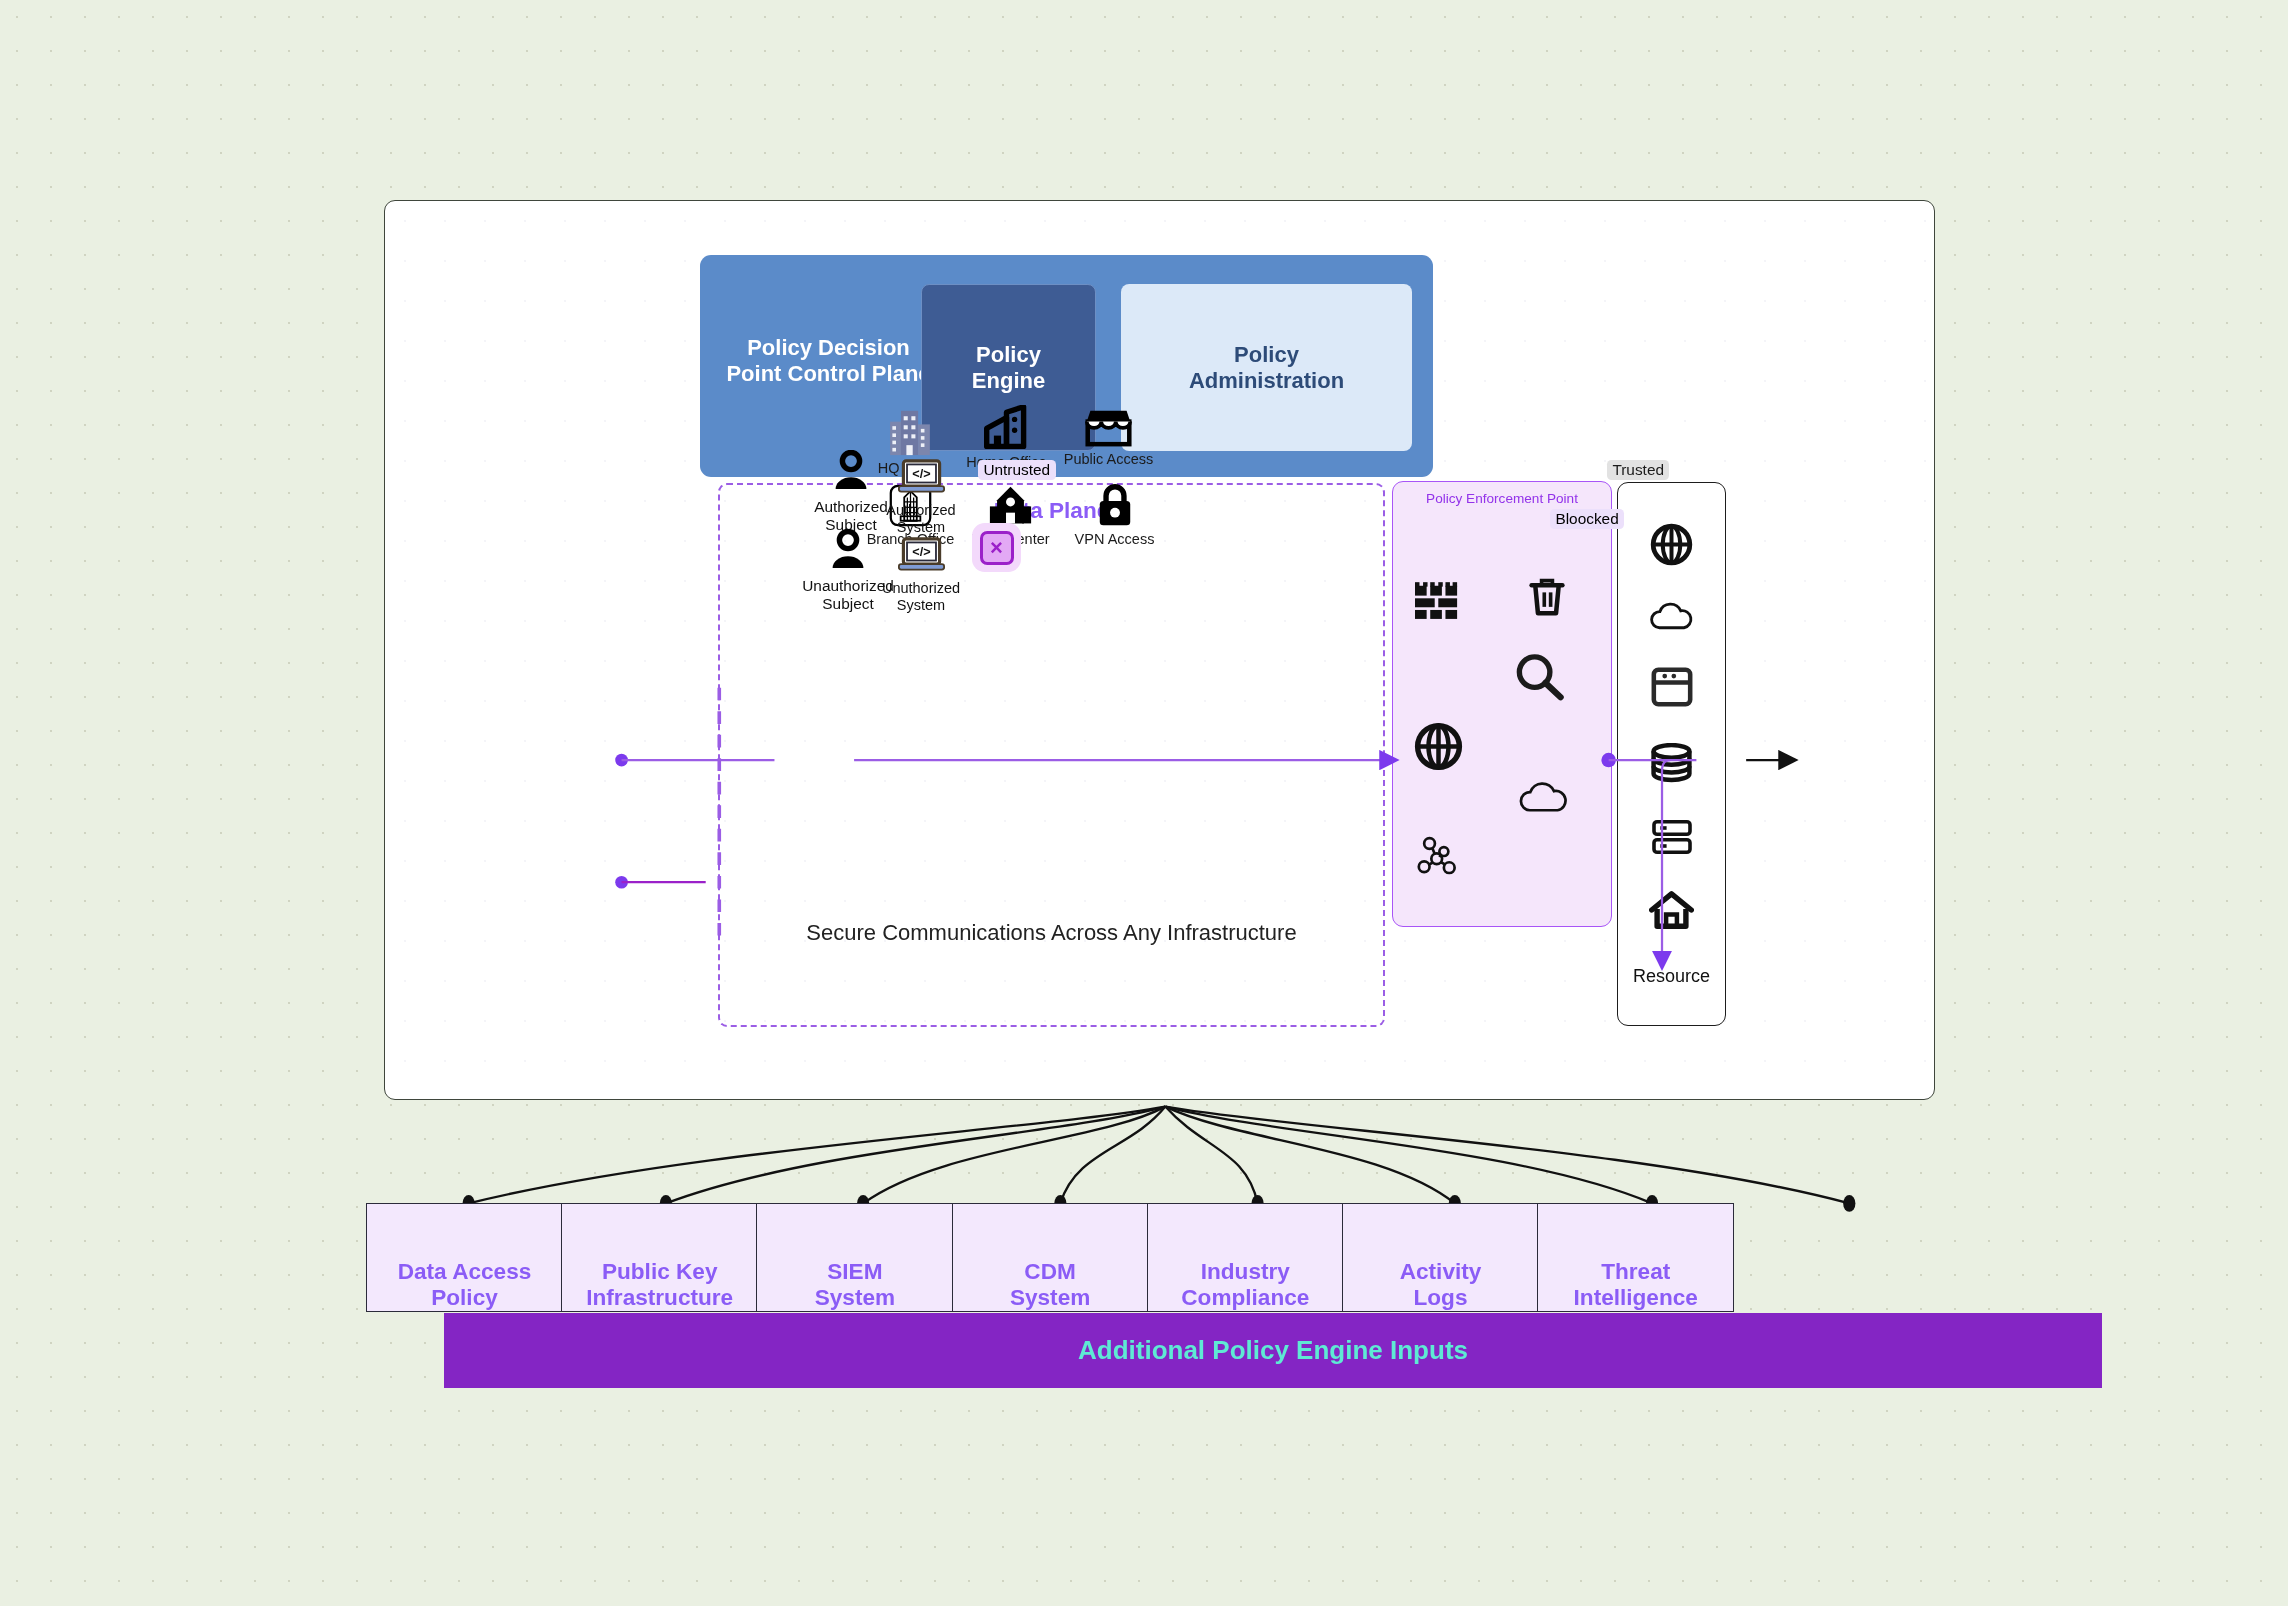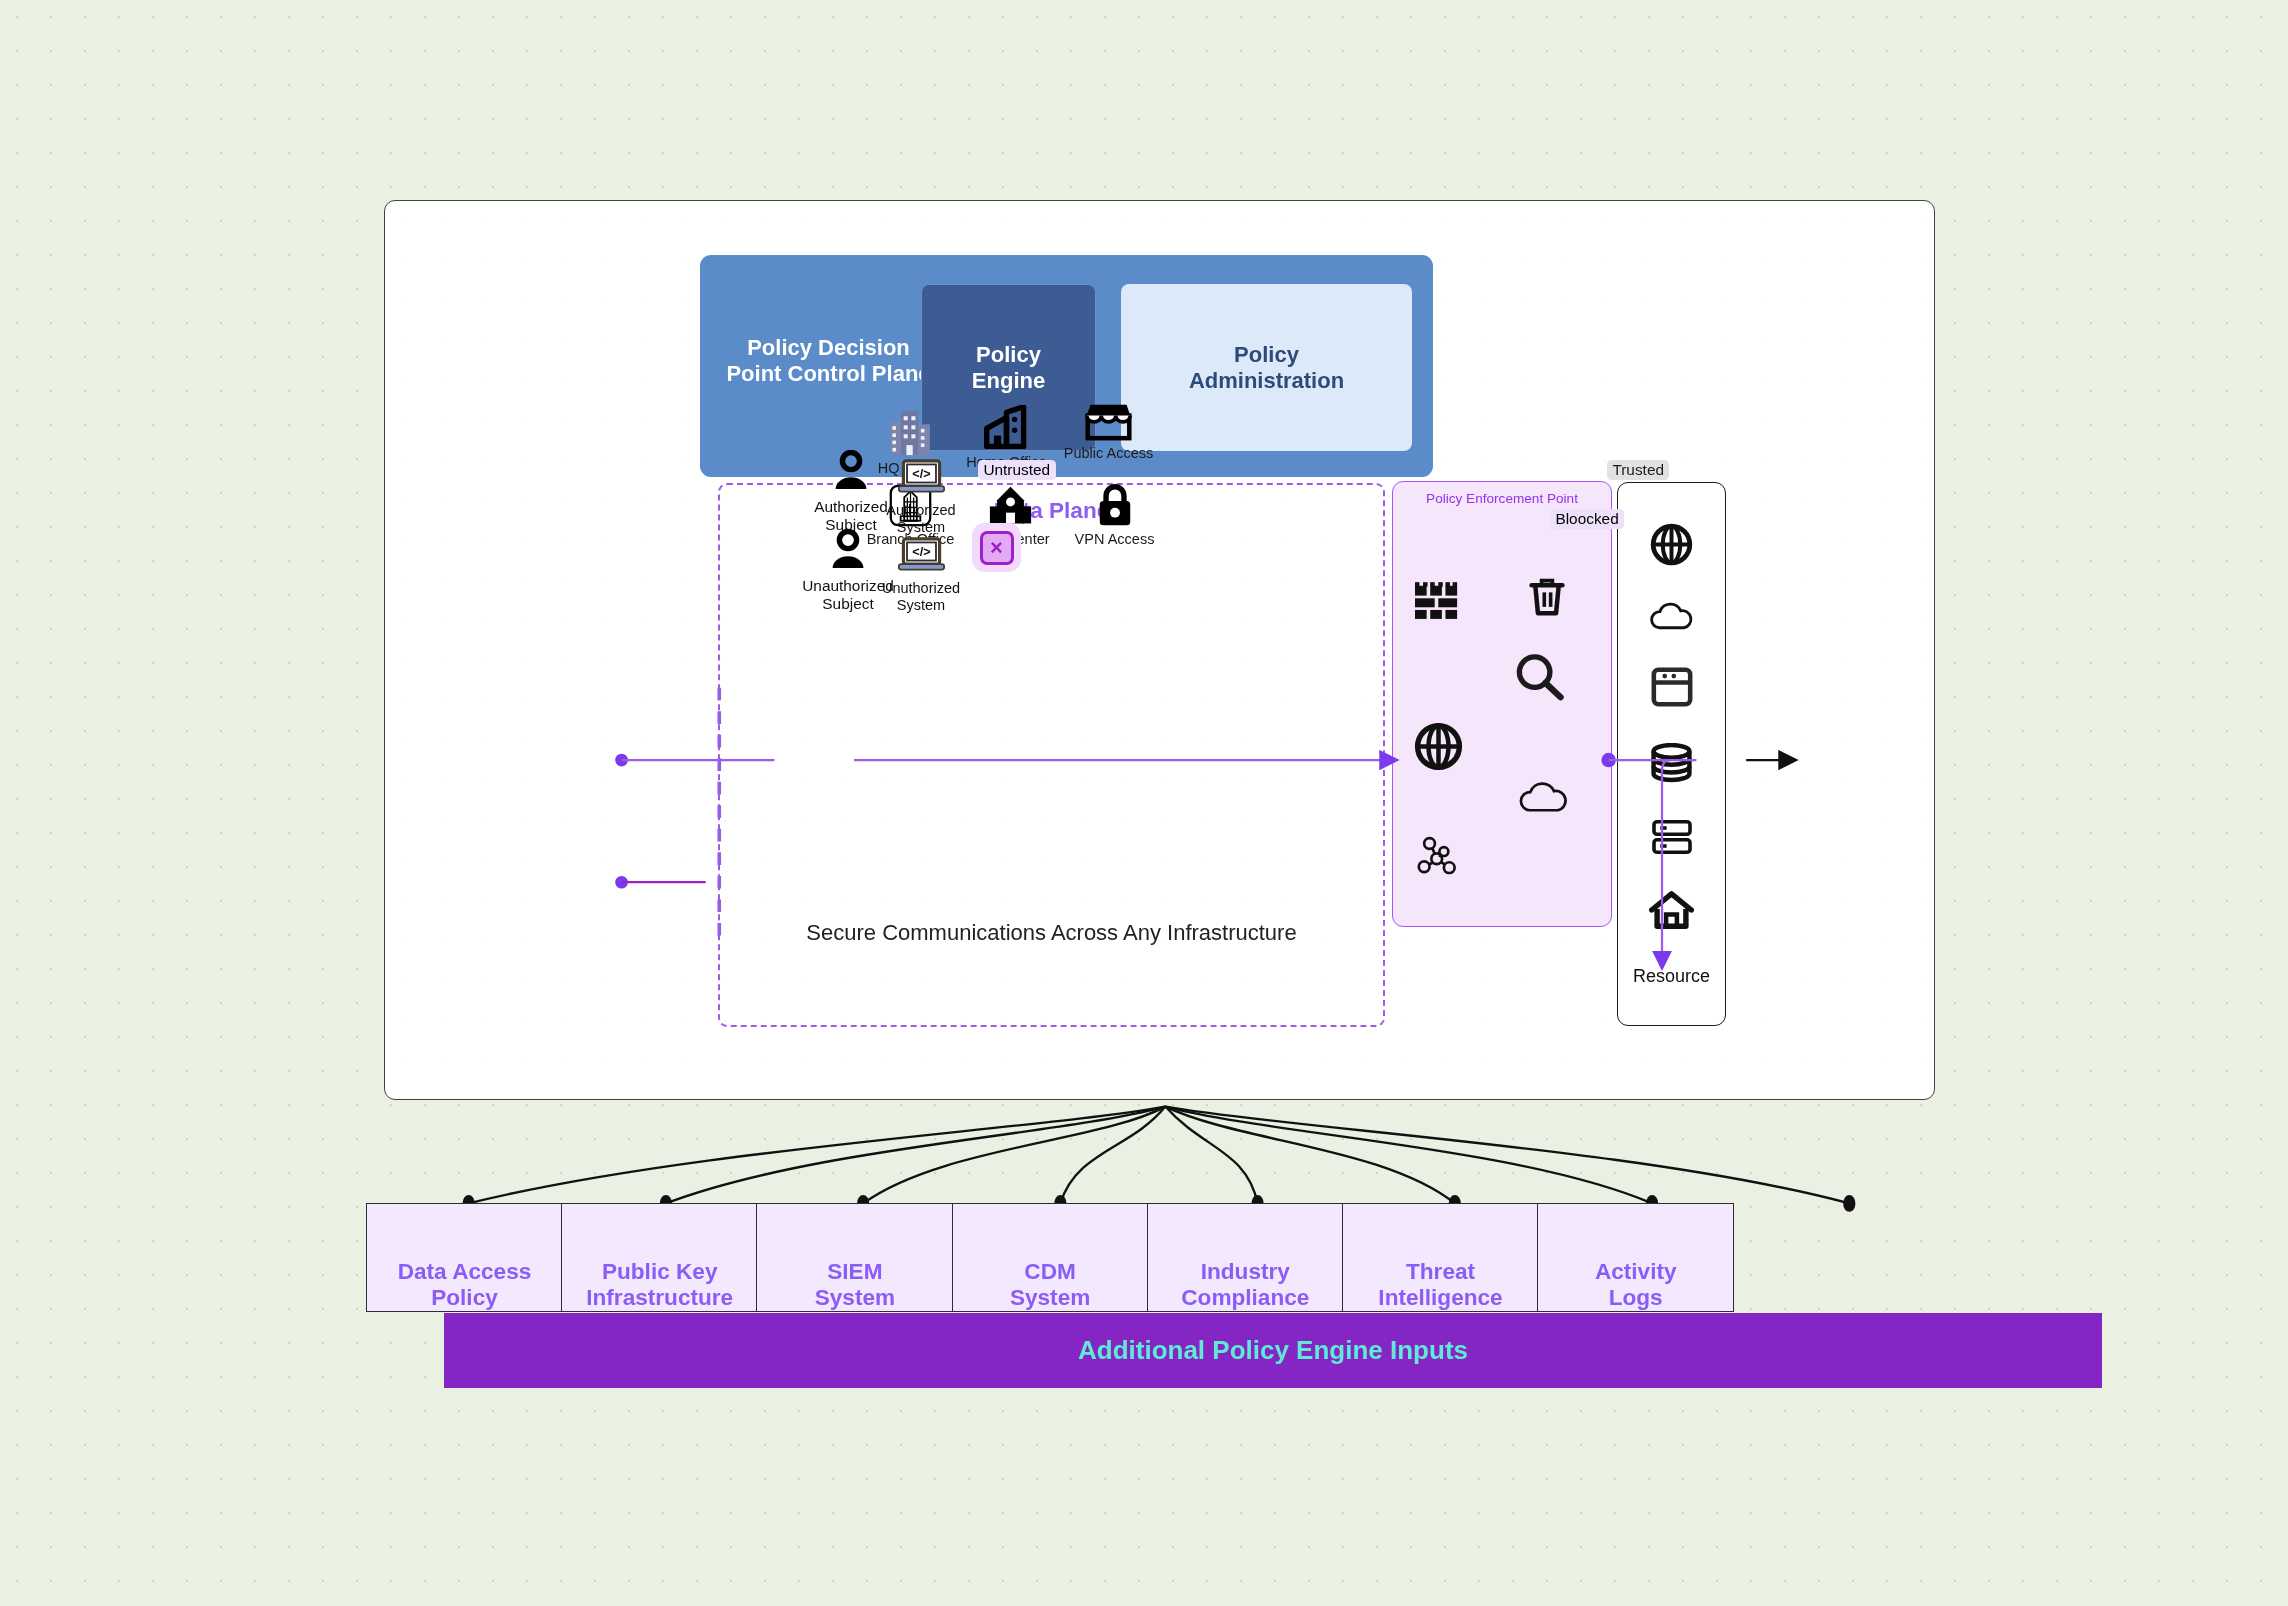--- a/index.html
+++ b/index.html
@@ -198,21 +198,21 @@
         <path d="M4 46 V26 L26 14 V46 Z" fill="none" stroke="#000" stroke-width="6" stroke-linejoin="round"></path>
         <path d="M26 46 V8 L45 2 V46 Z" fill="none" stroke="#000" stroke-width="6" stroke-linejoin="round"></path>
         <rect x="12" y="34" width="8" height="12" fill="#000"></rect>
         <circle cx="35" cy="16" r="3" fill="#000"></circle>
         <circle cx="35" cy="28" r="3" fill="#000"></circle>
       </svg>
     </div>
     <div class="cap">Home Office</div>
   </div>
 
-  <div class="node" style="left:651px;top:188px;">
+  <div class="node" style="left:651px;top:194px;">
     <div class="glyph">
       <svg width="47" height="40" viewBox="0 0 52 44">
         <rect x="3" y="16" width="46" height="25" fill="none" stroke="#000" stroke-width="5"></rect>
         <path d="M2 16 L6 4 H46 L50 16 Z" fill="#000"></path>
         <path d="M2 16 a8 8 0 0 0 16 0 a8 8 0 0 0 16 0 a8 8 0 0 0 16 0" fill="#fff" stroke="none"></path>
         <path d="M2 16 a8 7 0 0 0 16 0 a8 7 0 0 0 16 0 a8 7 0 0 0 16 0" fill="none" stroke="#000" stroke-width="4"></path>
       </svg>
     </div>
     <div class="cap">Public Access</div>
   </div>
@@ -504,26 +504,26 @@
       </div>
   </div>
   <div class="inbox">
     <div>
         <div>Industry</div>
          <div>Compliance</div>
       </div>
   </div>
   <div class="inbox">
     <div>
+        <div>Activity</div>
+         <div>Logs</div>
+      </div>
+  </div>
+  <div class="inbox">
+    <div>
         <div>Threat</div>
          <div>Intelligence</div>
       </div>
   </div>
-  <div class="inbox">
-    <div>
-        <div>Activity</div>
-         <div>Logs</div>
-      </div>
-  </div>
 </div>
 
 <div class="banner">Additional Policy Engine Inputs</div>
 
 
 </body></html>

